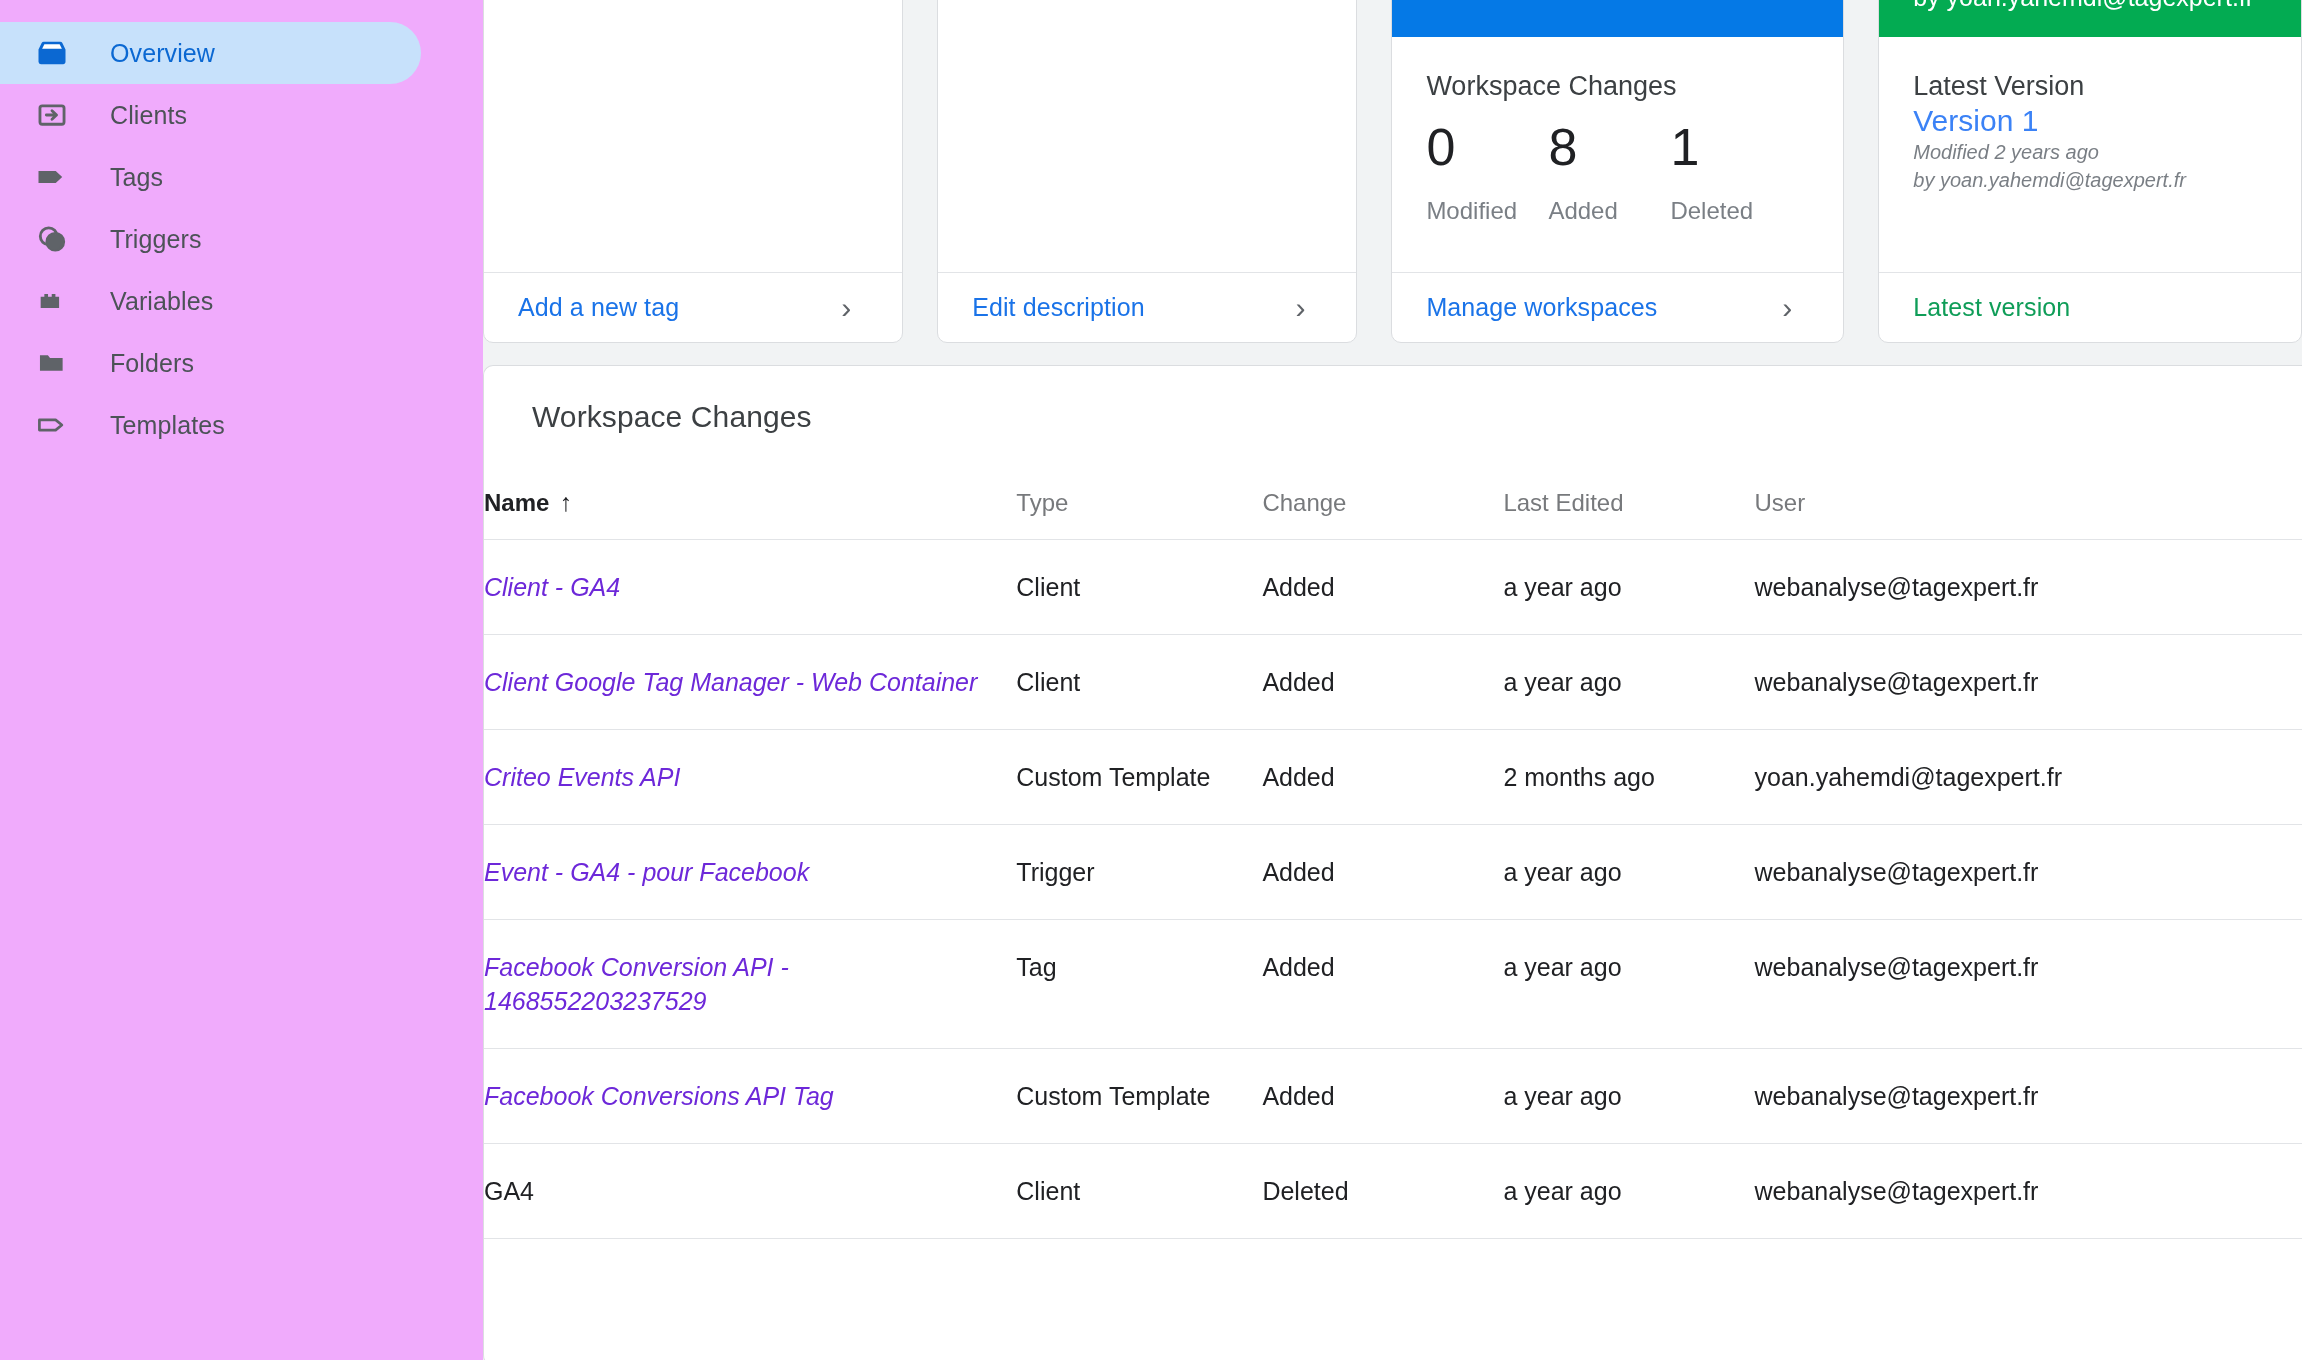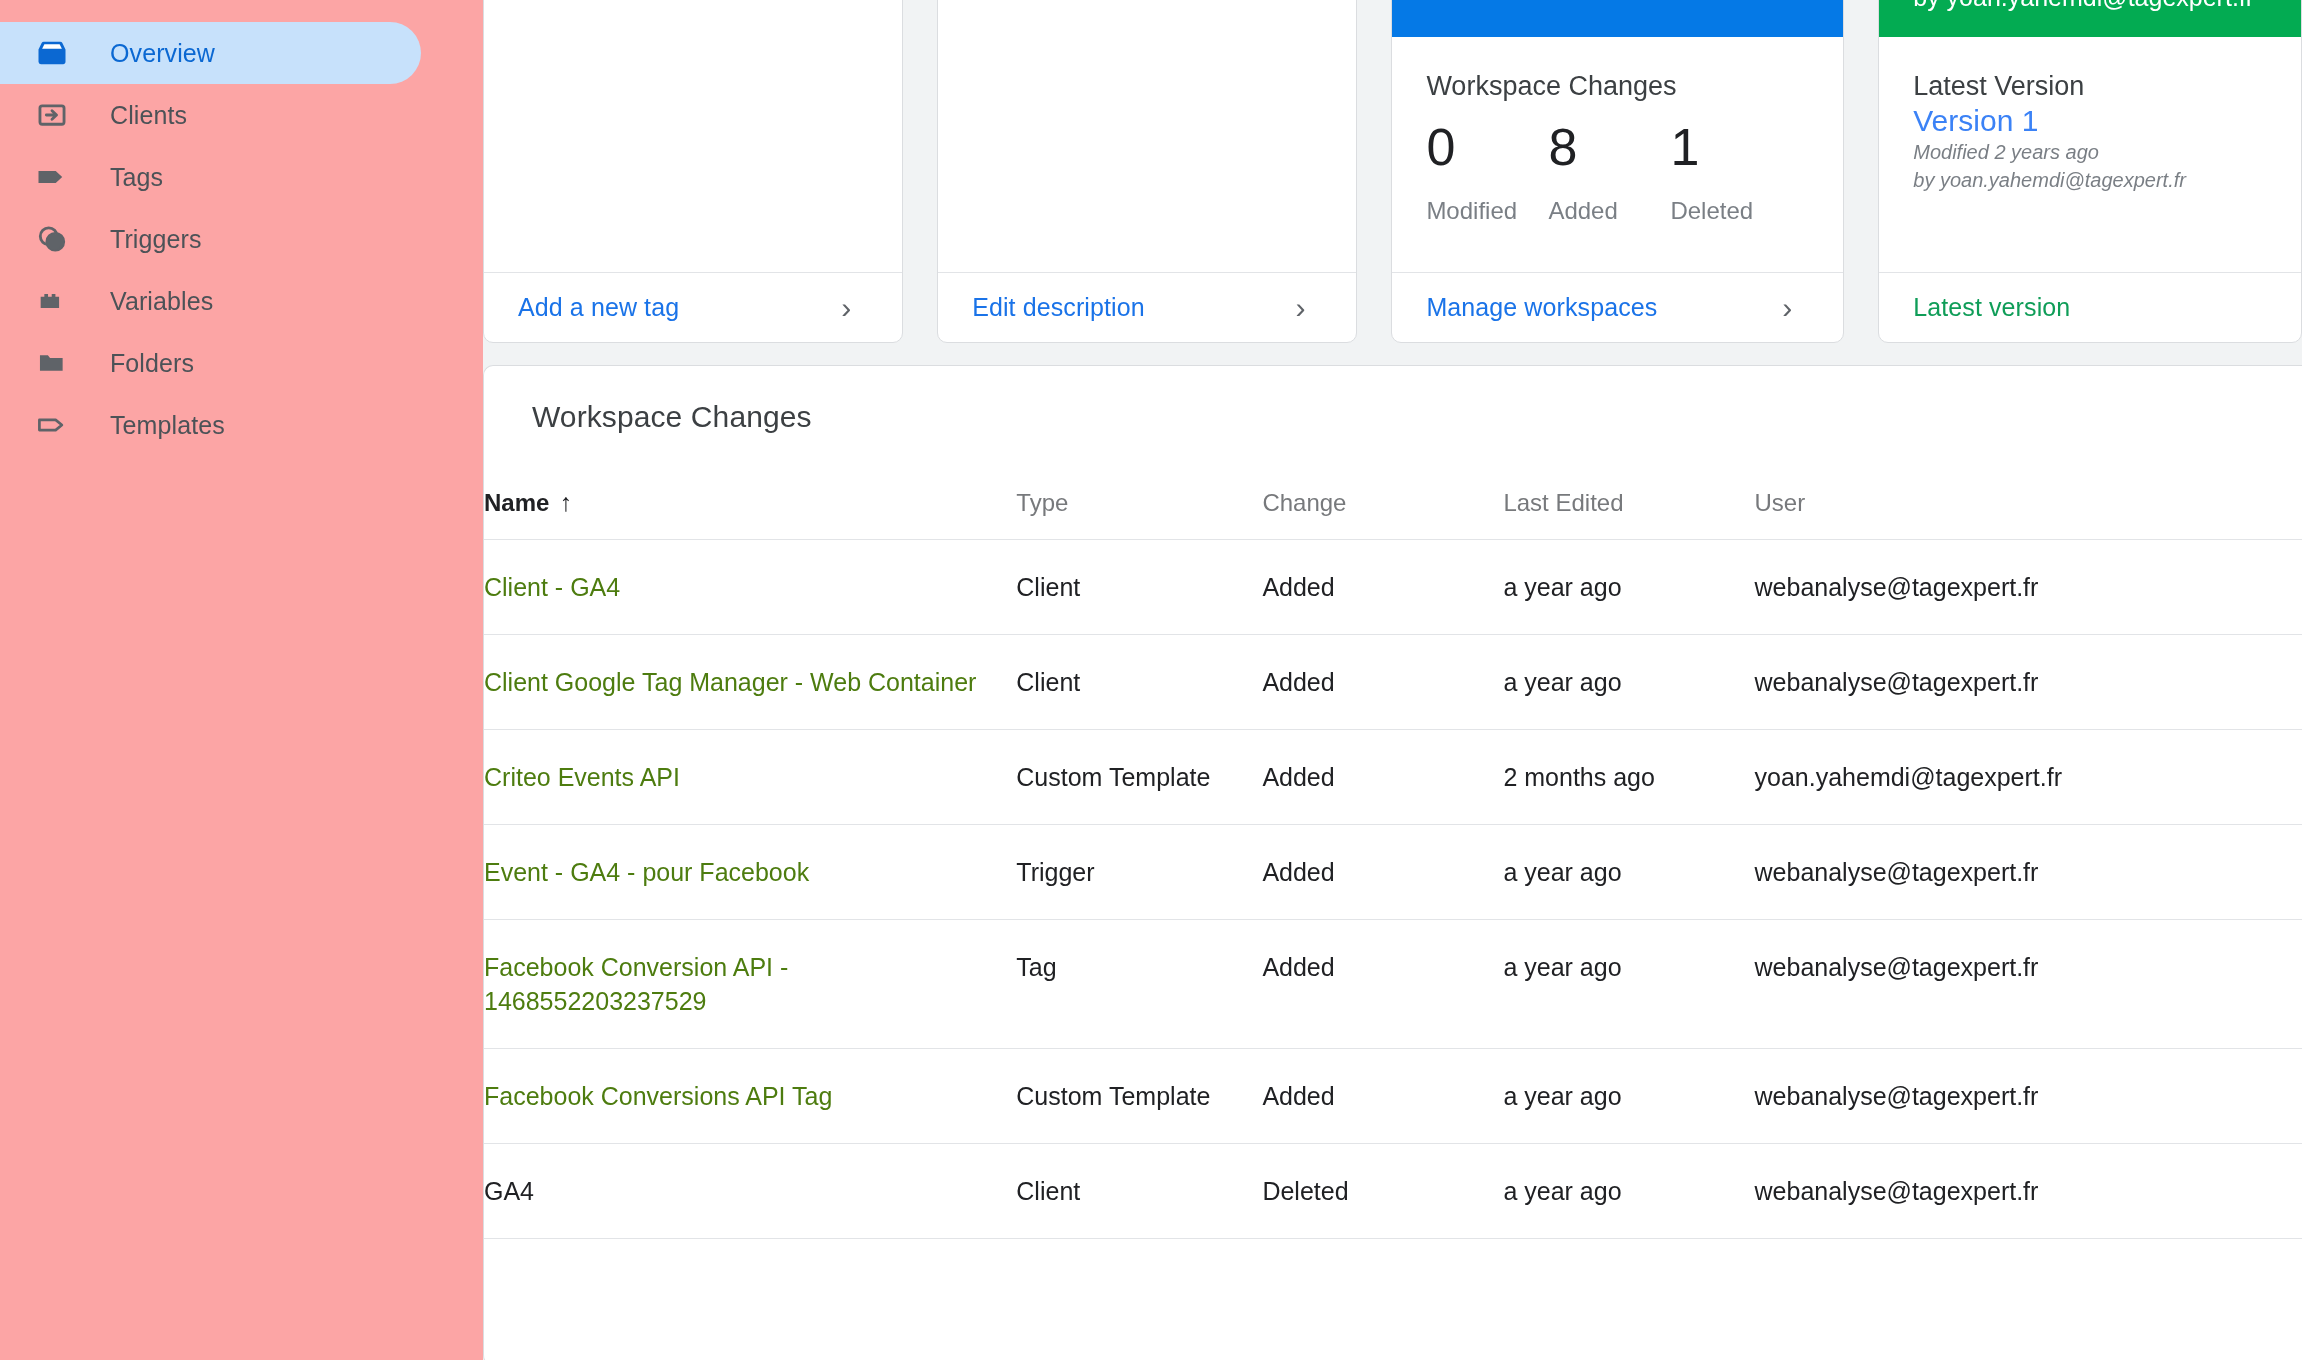--- a/index.html
+++ b/index.html
@@ -16,21 +16,21 @@
     position: relative;
     width: 2302px;
     height: 1360px;
     display: flex;
   }
 
   
   .sidebar {
     width: 483px;
     height: 1360px;
-    background: #fca5a5;
+    background: #f0abfc;
     padding-top: 22px;
     flex: 0 0 483px;
     position: relative;
     z-index: 2;
   }
   .nav-item {
     display: flex;
     align-items: center;
     height: 62px;
     margin-right: 62px;
@@ -163,21 +163,21 @@
     border-bottom: 1px solid #e2e4e7;
     vertical-align: top;
     line-height: 1.36;
   }
   .tbl th:first-child, .tbl td:first-child { }
   .col-name  { width: 530px; }
   .col-type  { width: 245px; }
   .col-chg   { width: 240px; }
   .col-edit  { width: 250px; }
   .col-user  { width: 560px; }
-  .name-link { color: #4d7c0f; cursor: pointer; }
+  .name-link { color: #6d28d9; cursor: pointer; font-style: italic; }
   .name-plain { color: #202124; }
 </style>
 </head>
 <body>
 
 <div class="app">
 
   <nav class="sidebar">
 
     <div class="nav-item active">

